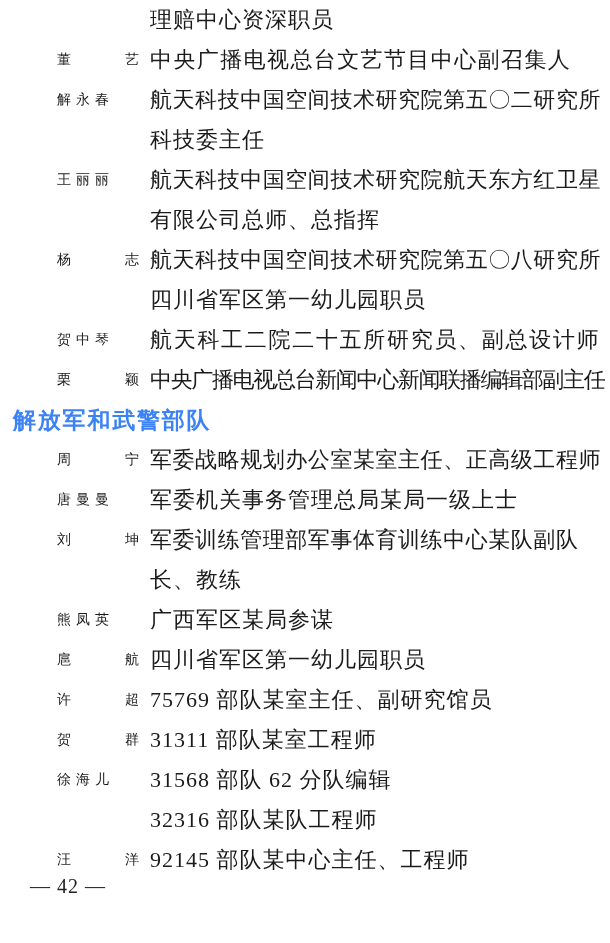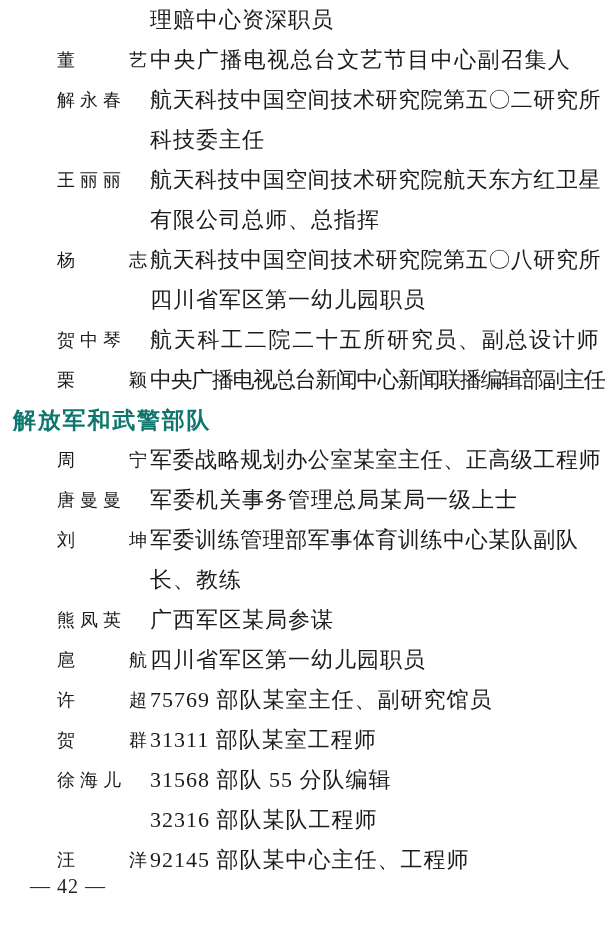--- a/index.html
+++ b/index.html
@@ -8,21 +8,21 @@
     width:610px;height:895px;
     background:#ffffff;
     overflow:hidden;
     font-family:"Liberation Serif","DejaVu Serif",serif;
     color:#1b1b1b;
   }
   .content{position:absolute;top:0;left:0;width:610px;}
   .line{position:relative;height:40px;}
   .name{
     position:absolute;left:57px;top:0;width:76px;height:40px;
-    line-height:40px;font-size:18px;
+    line-height:40px;font-size:14px;
     text-align:justify;text-align-last:justify;
     white-space:nowrap;
   }
   
   .name span.ch{display:inline-block;}
   .name.n2 .ch:first-child{margin-right:54px;}
   .name.n3 .ch{margin-right:5px;}
   .name.n3 .ch:last-child{margin-right:0;}
   .title{
     position:absolute;left:150px;top:0;height:40px;
@@ -31,21 +31,21 @@
   }
   .sp-wide{letter-spacing:1.7px;text-align:right;}
   .sp-wide18{letter-spacing:1.4px;}
   .sp-fit{letter-spacing:0.55px;}
   .sp-cond{letter-spacing:-1.35px;font-family:Liberation Serif, serif;}
   .header-line{position:relative;height:40px;}
   .header-text{
     position:absolute;left:13px;top:0;height:40px;line-height:40px;
     font-size:23px;font-weight:bold;letter-spacing:1.8px;
     font-family:"Liberation Sans","DejaVu Sans",sans-serif;
-    color:#0f766e;
+    color:#3b82f6;
   }
   .pagenum{
     position:absolute;left:30px;top:866px;height:40px;line-height:40px;
     font-size:20px;letter-spacing:1px;color:#222222;
     font-family:"Liberation Serif","DejaVu Serif",serif;
   }
 </style>
 </head>
 <body>
 
@@ -116,21 +116,21 @@
       <div class="line">
         <span class="name n2"><span class="ch">许</span><span class="ch">超</span></span>
         <span class="title">75769 部队某室主任、副研究馆员</span>
       </div>
       <div class="line">
         <span class="name n2"><span class="ch">贺</span><span class="ch">群</span></span>
         <span class="title">31311 部队某室工程师</span>
       </div>
       <div class="line">
         <span class="name n3"><span class="ch">徐</span><span class="ch">海</span><span class="ch">儿</span></span>
-        <span class="title">31568 部队 55 分队编辑</span>
+        <span class="title">31568 部队 62 分队编辑</span>
       </div>
       <div class="line">
         <span class="title">32316 部队某队工程师</span>
       </div>
       <div class="line">
         <span class="name n2"><span class="ch">汪</span><span class="ch">洋</span></span>
         <span class="title">92145 部队某中心主任、工程师</span>
       </div>
     </div>
   <div class="pagenum">— 42 —</div>

